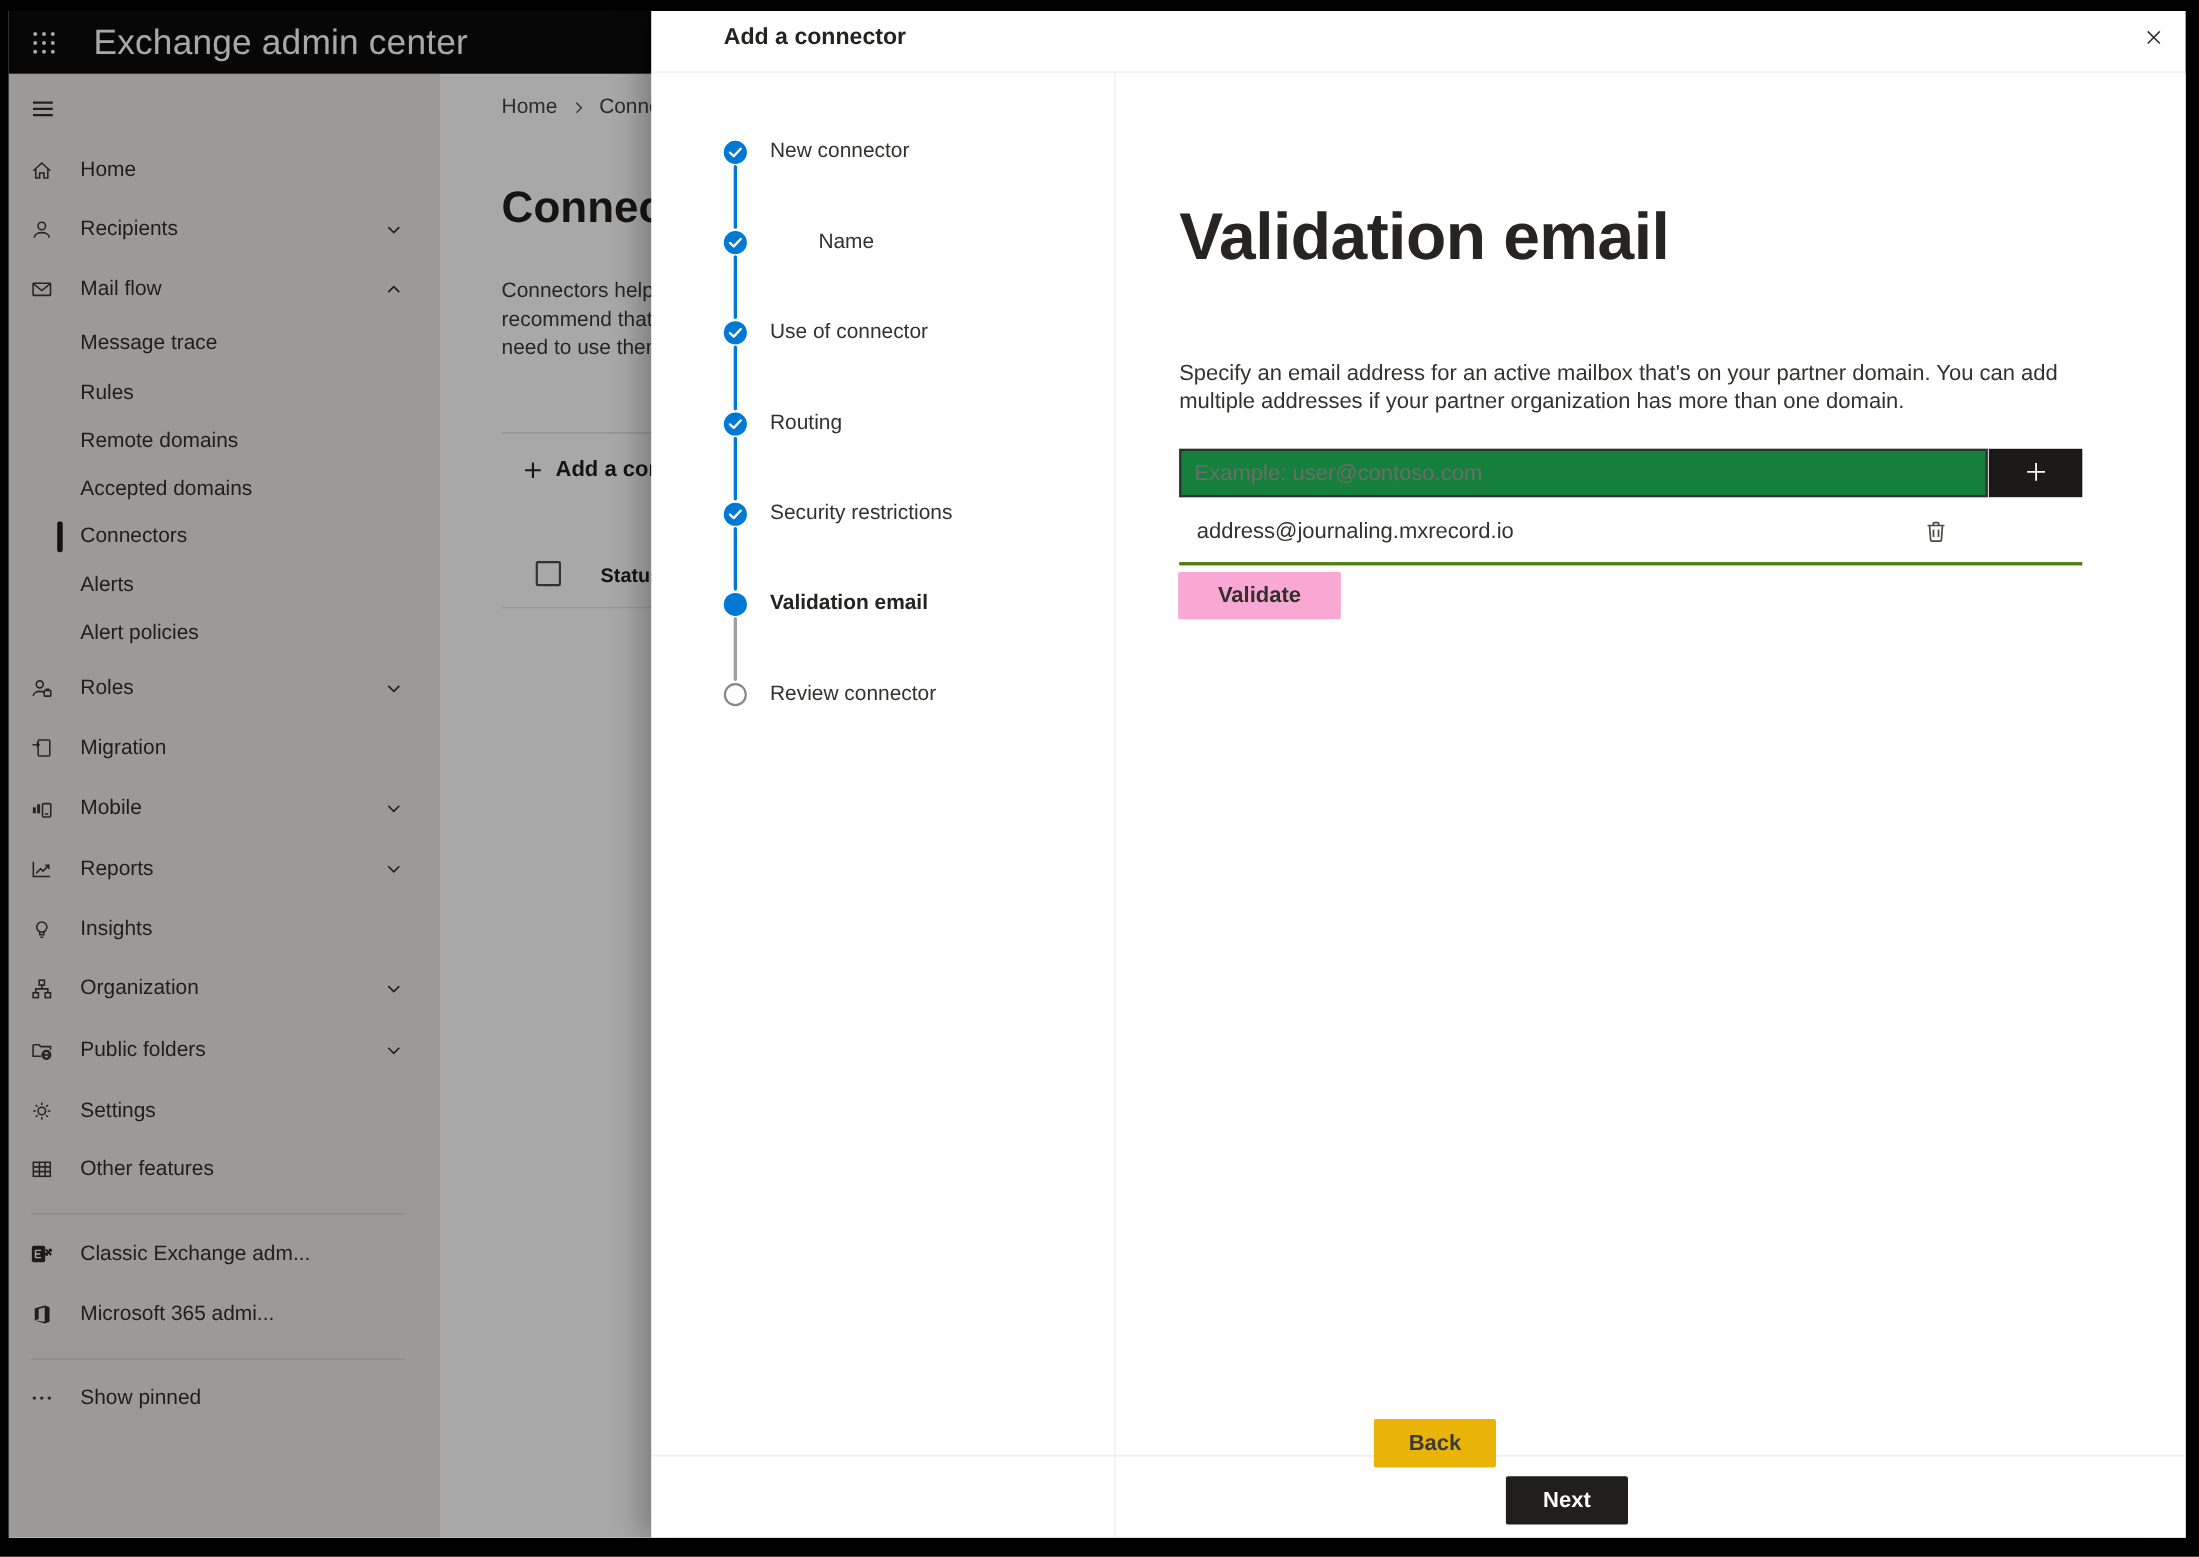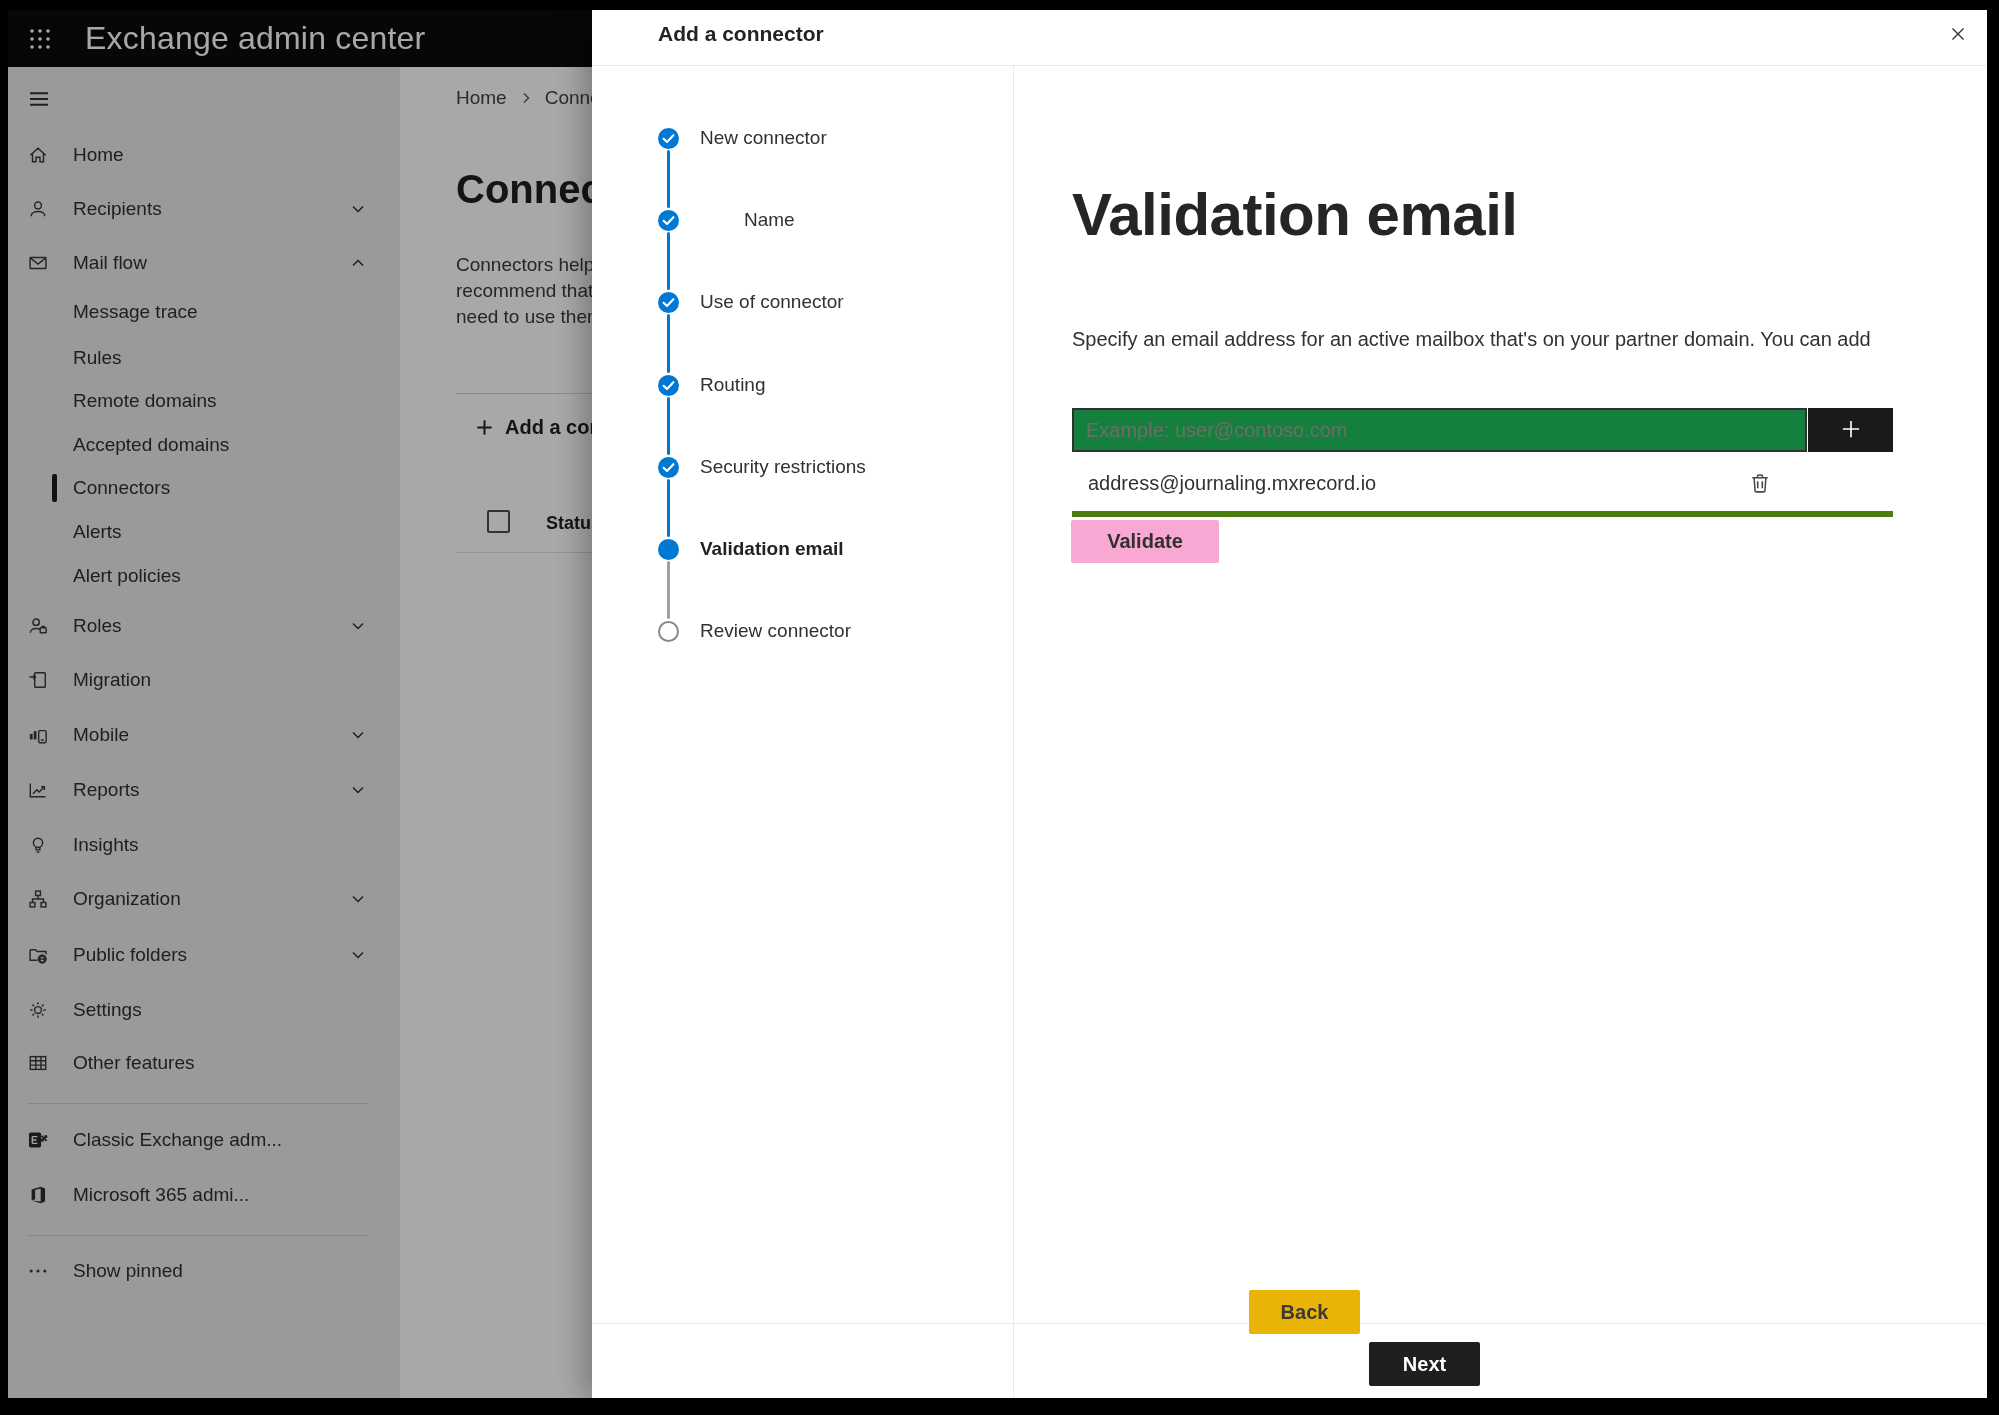--- a/index.html
+++ b/index.html
@@ -55,21 +55,21 @@
   .step-circle svg{position:absolute;left:0;top:0;}
   .step-label{position:absolute;left:108px;height:28px;line-height:28px;font-size:19px;color:#33312f;white-space:nowrap;cursor:pointer;}
   .step-label.current{font-weight:700;color:#242322;}
 
   
   .wiz-heading{position:absolute;left:480px;top:170px;font-size:60px;font-weight:700;color:#262524;letter-spacing:-.5px;white-space:nowrap;}
   .wiz-desc{position:absolute;left:480px;top:316px;font-size:20px;line-height:26px;color:#33312f;white-space:nowrap;}
   .email-input{position:absolute;left:480px;top:398px;width:735px;height:44px;box-sizing:border-box;border:2px solid #32302e;background:#15803d;padding:0 12px;font-size:20px;color:#201f1e;font-family:"Liberation Sans",sans-serif;outline:none;}
   .email-input::placeholder{color:#6e6c6a;}
   .add-email-btn{position:absolute;left:1216px;top:398px;width:85px;height:44px;background:#1b1a19;border:none;cursor:pointer;padding:0;}
-  .email-row{position:absolute;left:480px;top:446px;width:821px;height:55px;border-bottom:6px solid #4d7c0f;}
+  .email-row{position:absolute;left:480px;top:446px;width:821px;height:55px;border-bottom:3px solid #4d7c0f;}
   .email-row .email-text{position:absolute;left:16px;top:0;height:55px;line-height:55px;font-size:20px;color:#33312f;white-space:nowrap;}
   .email-row .trash-btn{position:absolute;left:674px;top:13px;width:28px;height:28px;background:none;border:none;cursor:pointer;padding:2px;}
   .validate-btn{position:absolute;left:479px;top:510px;width:148px;height:43px;background:#f9a8d4;border:none;border-radius:2px;font-size:20px;font-weight:600;color:#32302e;font-family:"Liberation Sans",sans-serif;cursor:pointer;}
 
   
   .modal-foot-divider{position:absolute;left:0;right:0;top:1313px;height:1px;background:#ebe9e7;}
   .back-btn{position:absolute;left:657px;top:1280px;width:111px;height:44px;background:#eab308;border:none;border-radius:2px;font-size:20px;font-weight:600;color:#3b3a39;font-family:"Liberation Sans",sans-serif;cursor:pointer;}
   .next-btn{position:absolute;left:777px;top:1332px;width:111px;height:44px;background:#201f1e;border:none;border-radius:2px;font-size:20px;font-weight:600;color:#ffffff;font-family:"Liberation Sans",sans-serif;cursor:pointer;}
 </style>
 </head>
@@ -347,20 +347,21 @@
         <div class="step-line todo" style="top: 551px; height: 58px;"></div>
         <div class="step-circle current" style="top: 528.5px;"></div>
         <div class="step-label current" style="top: 525px;">Validation email</div>
         <div class="step-circle upcoming" style="top: 610.5px;"></div>
         <div class="step-label" style="top: 607px;">Review connector</div>
       </div>
 
     <div class="wiz-heading">Validation email</div>
     <div class="wiz-desc" id="wiz-desc">
         <div>Specify an email address for an active mailbox that's on your partner domain. You can add</div>
+        <div>multiple addresses if your partner organization has more than one domain.</div>
       </div>
 
     <input class="email-input" type="text" value="" placeholder="Example: user@contoso.com" style="">
     <button class="add-email-btn">
       <svg viewBox="0 0 24 24" width="26" height="26">
         <path d="M12 4.5 V19.5 M4.5 12 H19.5" stroke="#ffffff" stroke-width="1.5" fill="none"></path>
       </svg>
     </button>
 
     <div id="email-list">

